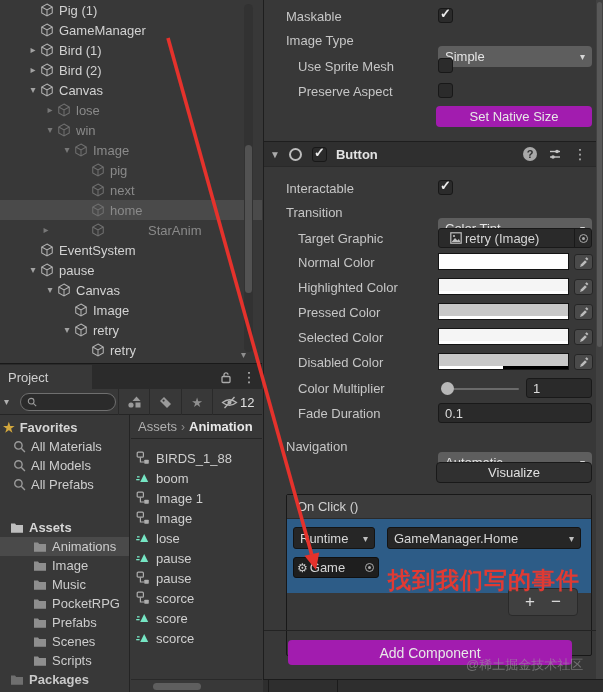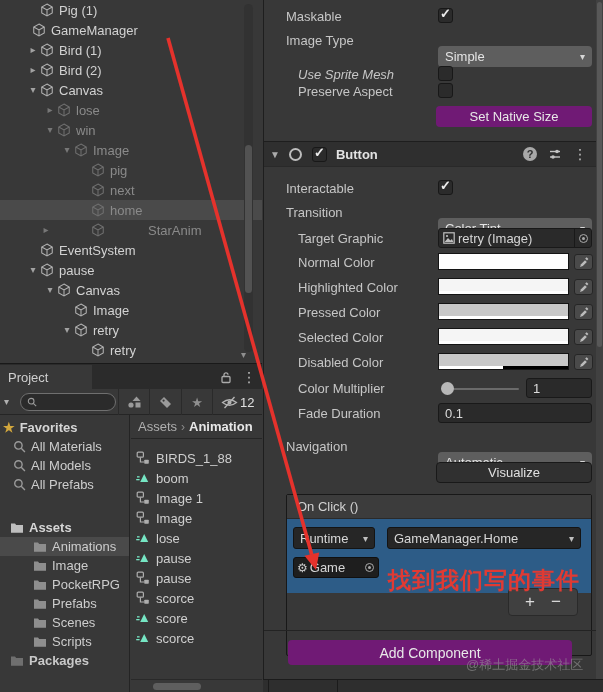--- a/index.html
+++ b/index.html
@@ -73,22 +73,22 @@
 
   
   #inspector { position:absolute; left:263px; top:0; width:340px; height:692px; background:#383838; border-left:1px solid #1E1E1E; }
   .irow { position:absolute; left:0; width:333px; height:22px; }
   .ilabel { position:absolute; left:22px; top:3px; color:#C6C6C6; }
   .ilabel.ind { left:34px; }
   .cb { position:absolute; left:174px; top:2px; width:15px; height:15px; background:#2B2B2B; border:1px solid #181818; border-radius:3px; }
   .cb.checked::before { content:"✓"; position:absolute; left:1px; top:-3px; font-size:13px; font-weight:bold; color:#ECECEC; }
   .dd { position:absolute; left:174px; top:16px; width:154px; height:21px; background:#5E5E5E; border-radius:4px; display:flex; align-items:center; padding:0 7px; color:#E4E4E4; }
   .dd .chev { margin-left:auto; font-size:10px; color:#D6D6D6; }
-  .ubtn { position:absolute; background:#701a75; border-radius:4px; color:#E8E8E8; display:flex; align-items:center; justify-content:center; height:21px; }
-  .objfield { position:absolute; left:174px; top:0; width:154px; height:20px; background:#2A2A2A; border:1px solid #191919; border-radius:3px; display:flex; align-items:center; padding-left:4px; color:#D6D6D6; }
+  .ubtn { position:absolute; background:#a21caf; border-radius:4px; color:#E8E8E8; display:flex; align-items:center; justify-content:center; height:21px; }
+  .objfield { position:absolute; left:174px; top:0; width:154px; height:20px; background:#2A2A2A; border:1px solid #191919; border-radius:3px; display:flex; align-items:center; padding-left:11px; color:#D6D6D6; }
   .picker { margin-left:auto; width:17px; align-self:stretch; border-left:1px solid #191919; display:flex; align-items:center; justify-content:center; }
   .picker .ring { width:9px; height:9px; border:1px solid #ABABAB; border-radius:50%; display:flex; align-items:center; justify-content:center; }
   .picker .dot { width:3px; height:3px; background:#ABABAB; border-radius:50%; }
 
   #comp-header { position:absolute; left:0; top:141px; width:333px; height:26px; background:#2F2F2F; border-top:1px solid #1E1E1E; border-bottom:1px solid #292929; display:flex; align-items:center; }
   #comp-header .fold { margin-left:6px; font-size:10px; color:#ABABAB; }
   #comp-header .ring-icon { width:13px; height:13px; border:2px solid #BDBDBD; border-radius:50%; margin-left:9px; }
   #comp-header .cbh { position:static; margin-left:10px; width:15px; height:15px; background:#2B2B2B; border:1px solid #181818; border-radius:3px; position:relative; }
   #comp-header .cbh.checked::before { content:"✓"; position:absolute; left:1px; top:-3px; font-size:13px; font-weight:bold; color:#ECECEC; }
   #comp-header .ctitle { margin-left:9px; font-weight:bold; color:#E2E2E2; }
@@ -144,21 +144,21 @@
   <div class="hrow" data-fold="none" data-dim="false" data-selected="false" style="padding-left: 26px;">
         <span class="fold"></span>
         <span class="cube">
           <svg width="14" height="14" viewBox="0 0 16 16" fill="none" stroke="currentColor" stroke-width="1.2">
             <path d="M8 1.2 L14 4.6 V11.4 L8 14.8 L2 11.4 V4.6 Z"></path>
             <path d="M2 4.6 L8 8 L14 4.6 M8 8 V14.8"></path>
           </svg>
         </span>
         <span>Pig (1)</span>
       </div>
-      <div class="hrow" data-fold="none" data-dim="false" data-selected="false" style="padding-left: 18px;">
+      <div class="hrow" data-fold="none" data-dim="false" data-selected="false" style="padding-left: 26px;">
         <span class="fold"></span>
         <span class="cube">
           <svg width="14" height="14" viewBox="0 0 16 16" fill="none" stroke="currentColor" stroke-width="1.2">
             <path d="M8 1.2 L14 4.6 V11.4 L8 14.8 L2 11.4 V4.6 Z"></path>
             <path d="M2 4.6 L8 8 L14 4.6 M8 8 V14.8"></path>
           </svg>
         </span>
         <span>GameManager</span>
       </div>
       <div class="hrow" data-fold="closed" data-dim="false" data-selected="false" style="padding-left: 26px;">
@@ -440,20 +440,28 @@
           </svg>
         </span>
         <span>Image</span>
       </div>
       <div class="prow pfolder" data-selected="false">
         <span class="ficon">
           <svg width="14" height="12" viewBox="0 0 14 12">
             <path d="M1 1.5 h4 l1.2 1.6 H13 V10.8 H1 Z" fill="#8E8E8E"></path>
           </svg>
         </span>
+        <span>Music</span>
+      </div>
+      <div class="prow pfolder" data-selected="false">
+        <span class="ficon">
+          <svg width="14" height="12" viewBox="0 0 14 12">
+            <path d="M1 1.5 h4 l1.2 1.6 H13 V10.8 H1 Z" fill="#8E8E8E"></path>
+          </svg>
+        </span>
         <span>PocketRPG</span>
       </div>
       <div class="prow pfolder" data-selected="false">
         <span class="ficon">
           <svg width="14" height="12" viewBox="0 0 14 12">
             <path d="M1 1.5 h4 l1.2 1.6 H13 V10.8 H1 Z" fill="#8E8E8E"></path>
           </svg>
         </span>
         <span>Prefabs</span>
       </div>
@@ -634,21 +642,21 @@
     <span class="ilabel">Maskable</span>
     <span class="cb checked"></span>
   </div>
   <div class="irow" style="top:30px;">
     <span class="ilabel">Image Type</span>
     <span class="dd">
       <span>Simple</span>
       <span class="chev">▾</span>
     </span>
   </div>
-  <div class="irow" style="top:64px;font-style:italic;">
+  <div class="irow" style="top:56px;">
     <span class="ilabel ind">Use Sprite Mesh</span>
     <span class="cb"></span>
   </div>
   <div class="irow" style="top:81px;">
     <span class="ilabel ind">Preserve Aspect</span>
     <span class="cb"></span>
   </div>
   <div class="irow" style="top:106px;">
     <span class="ubtn" style="left:172px; width:156px;">Set Native Size</span>
   </div>

